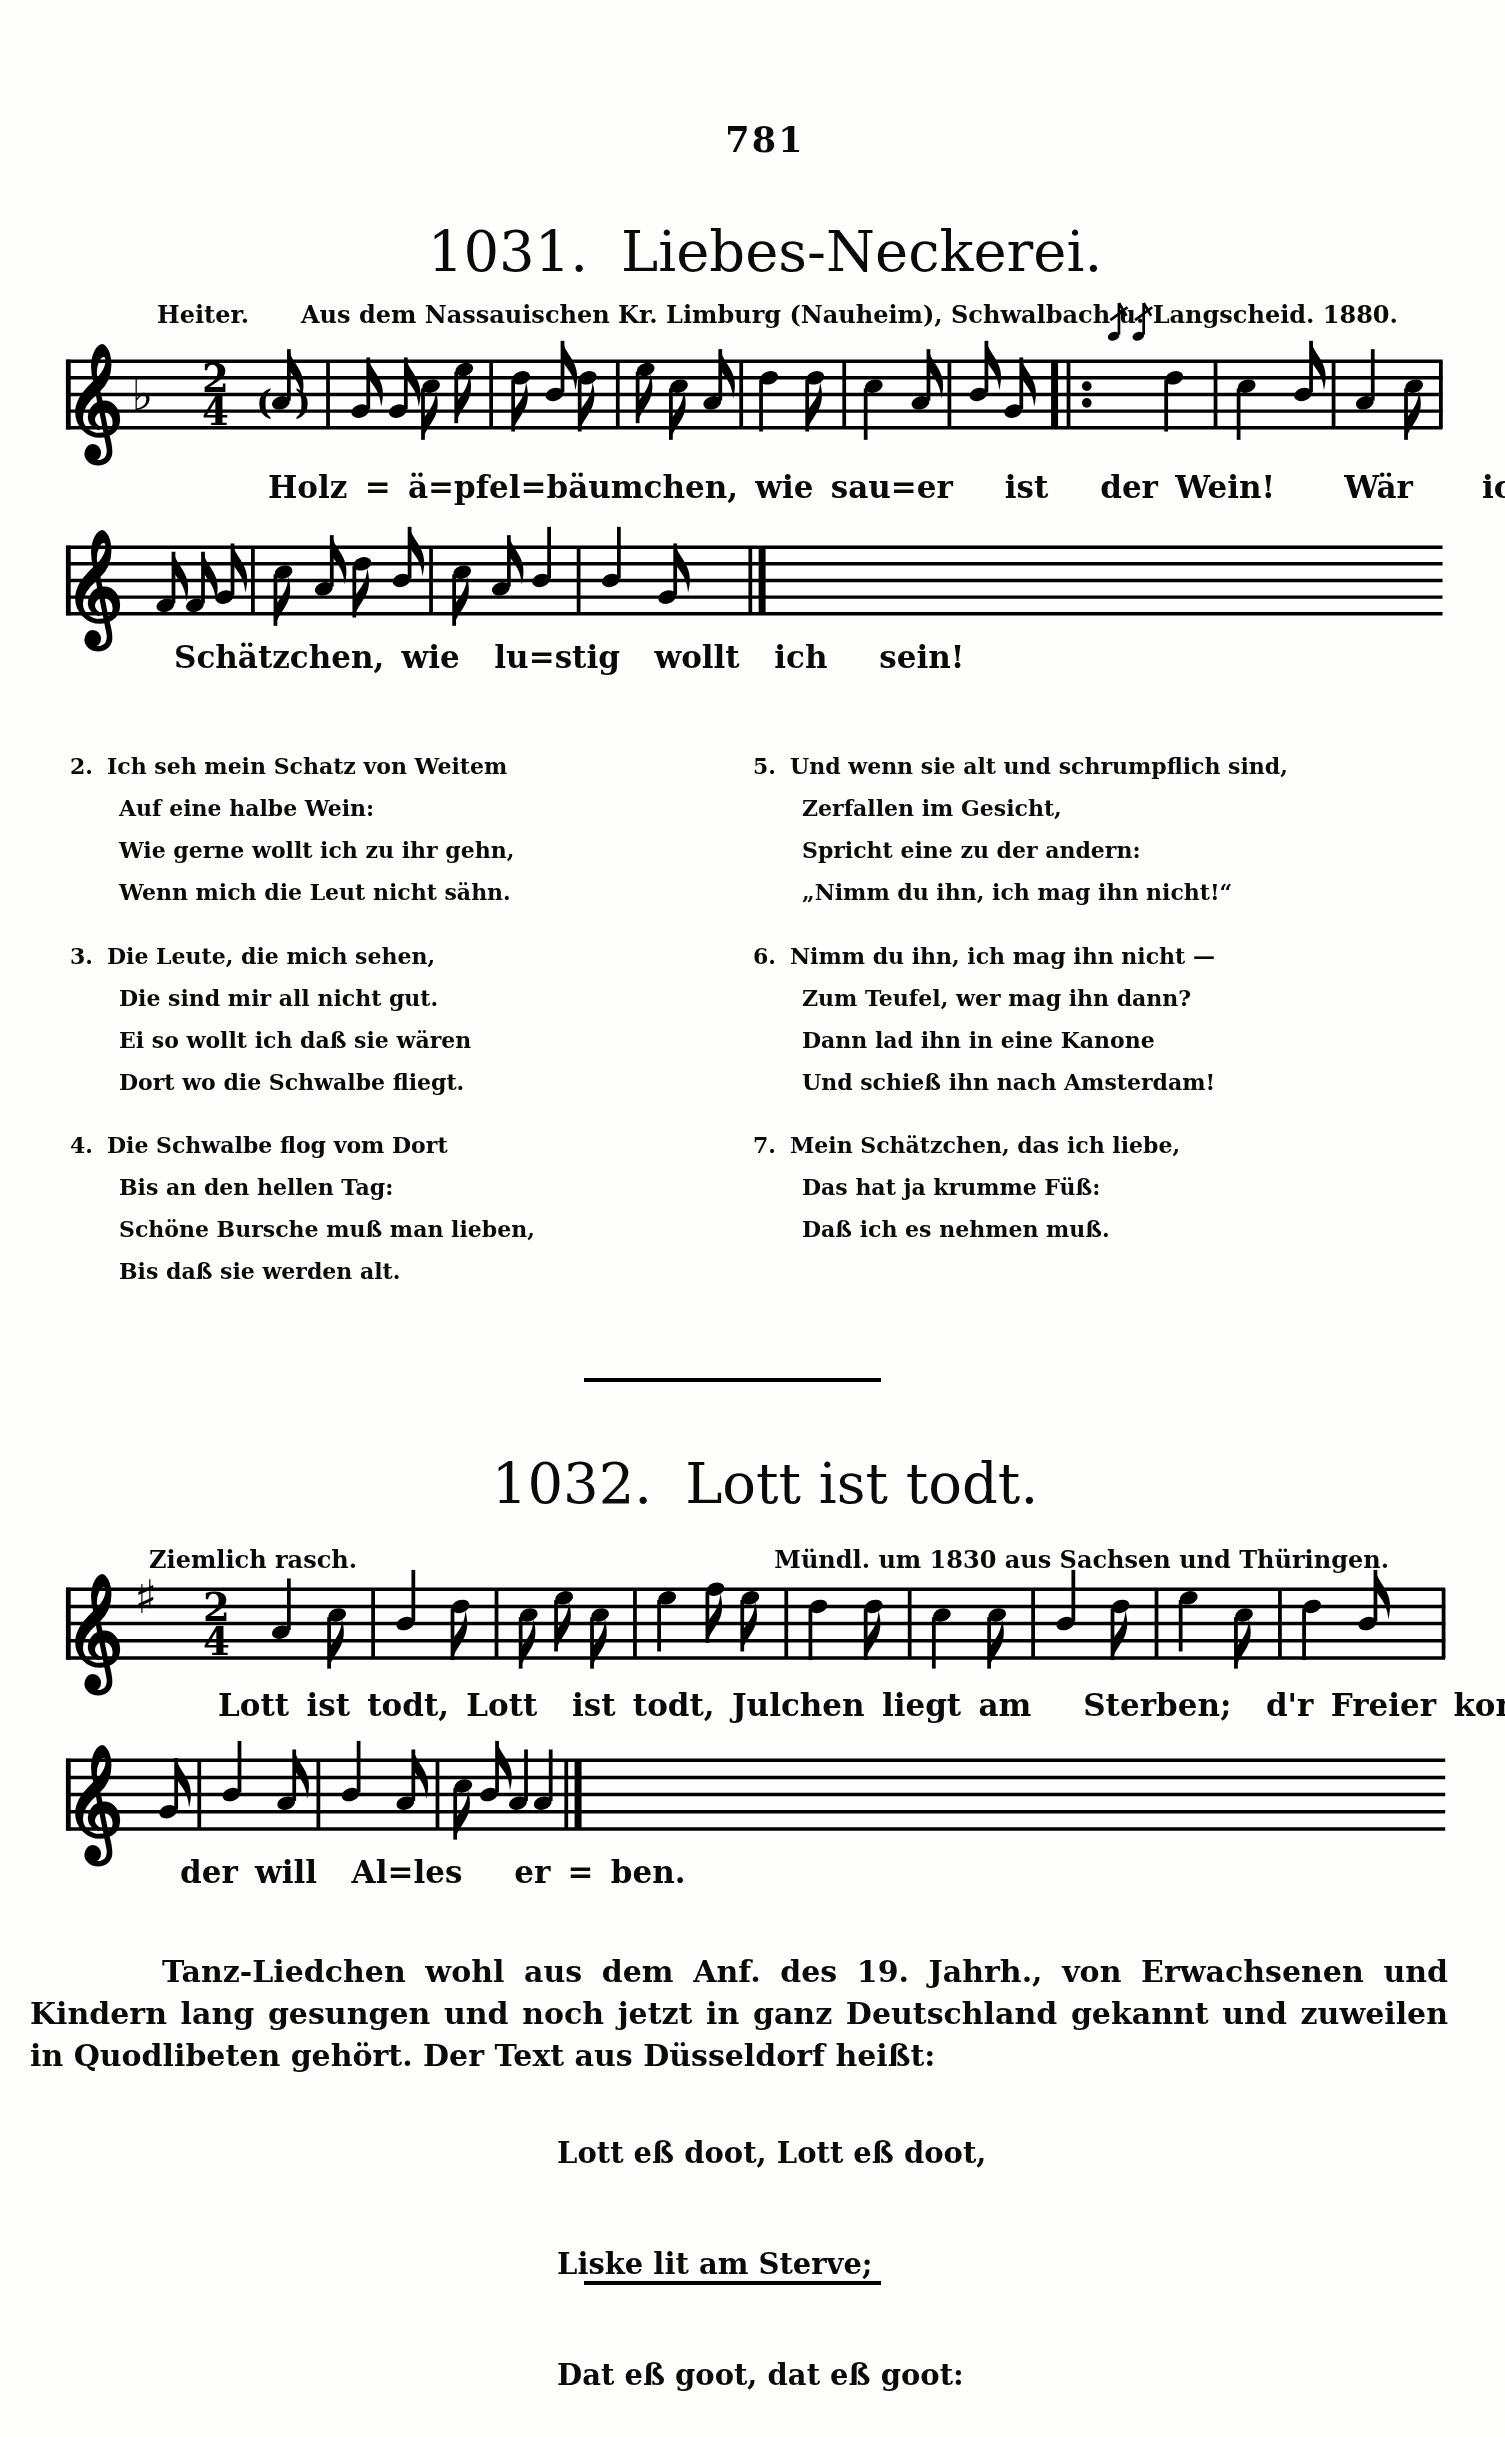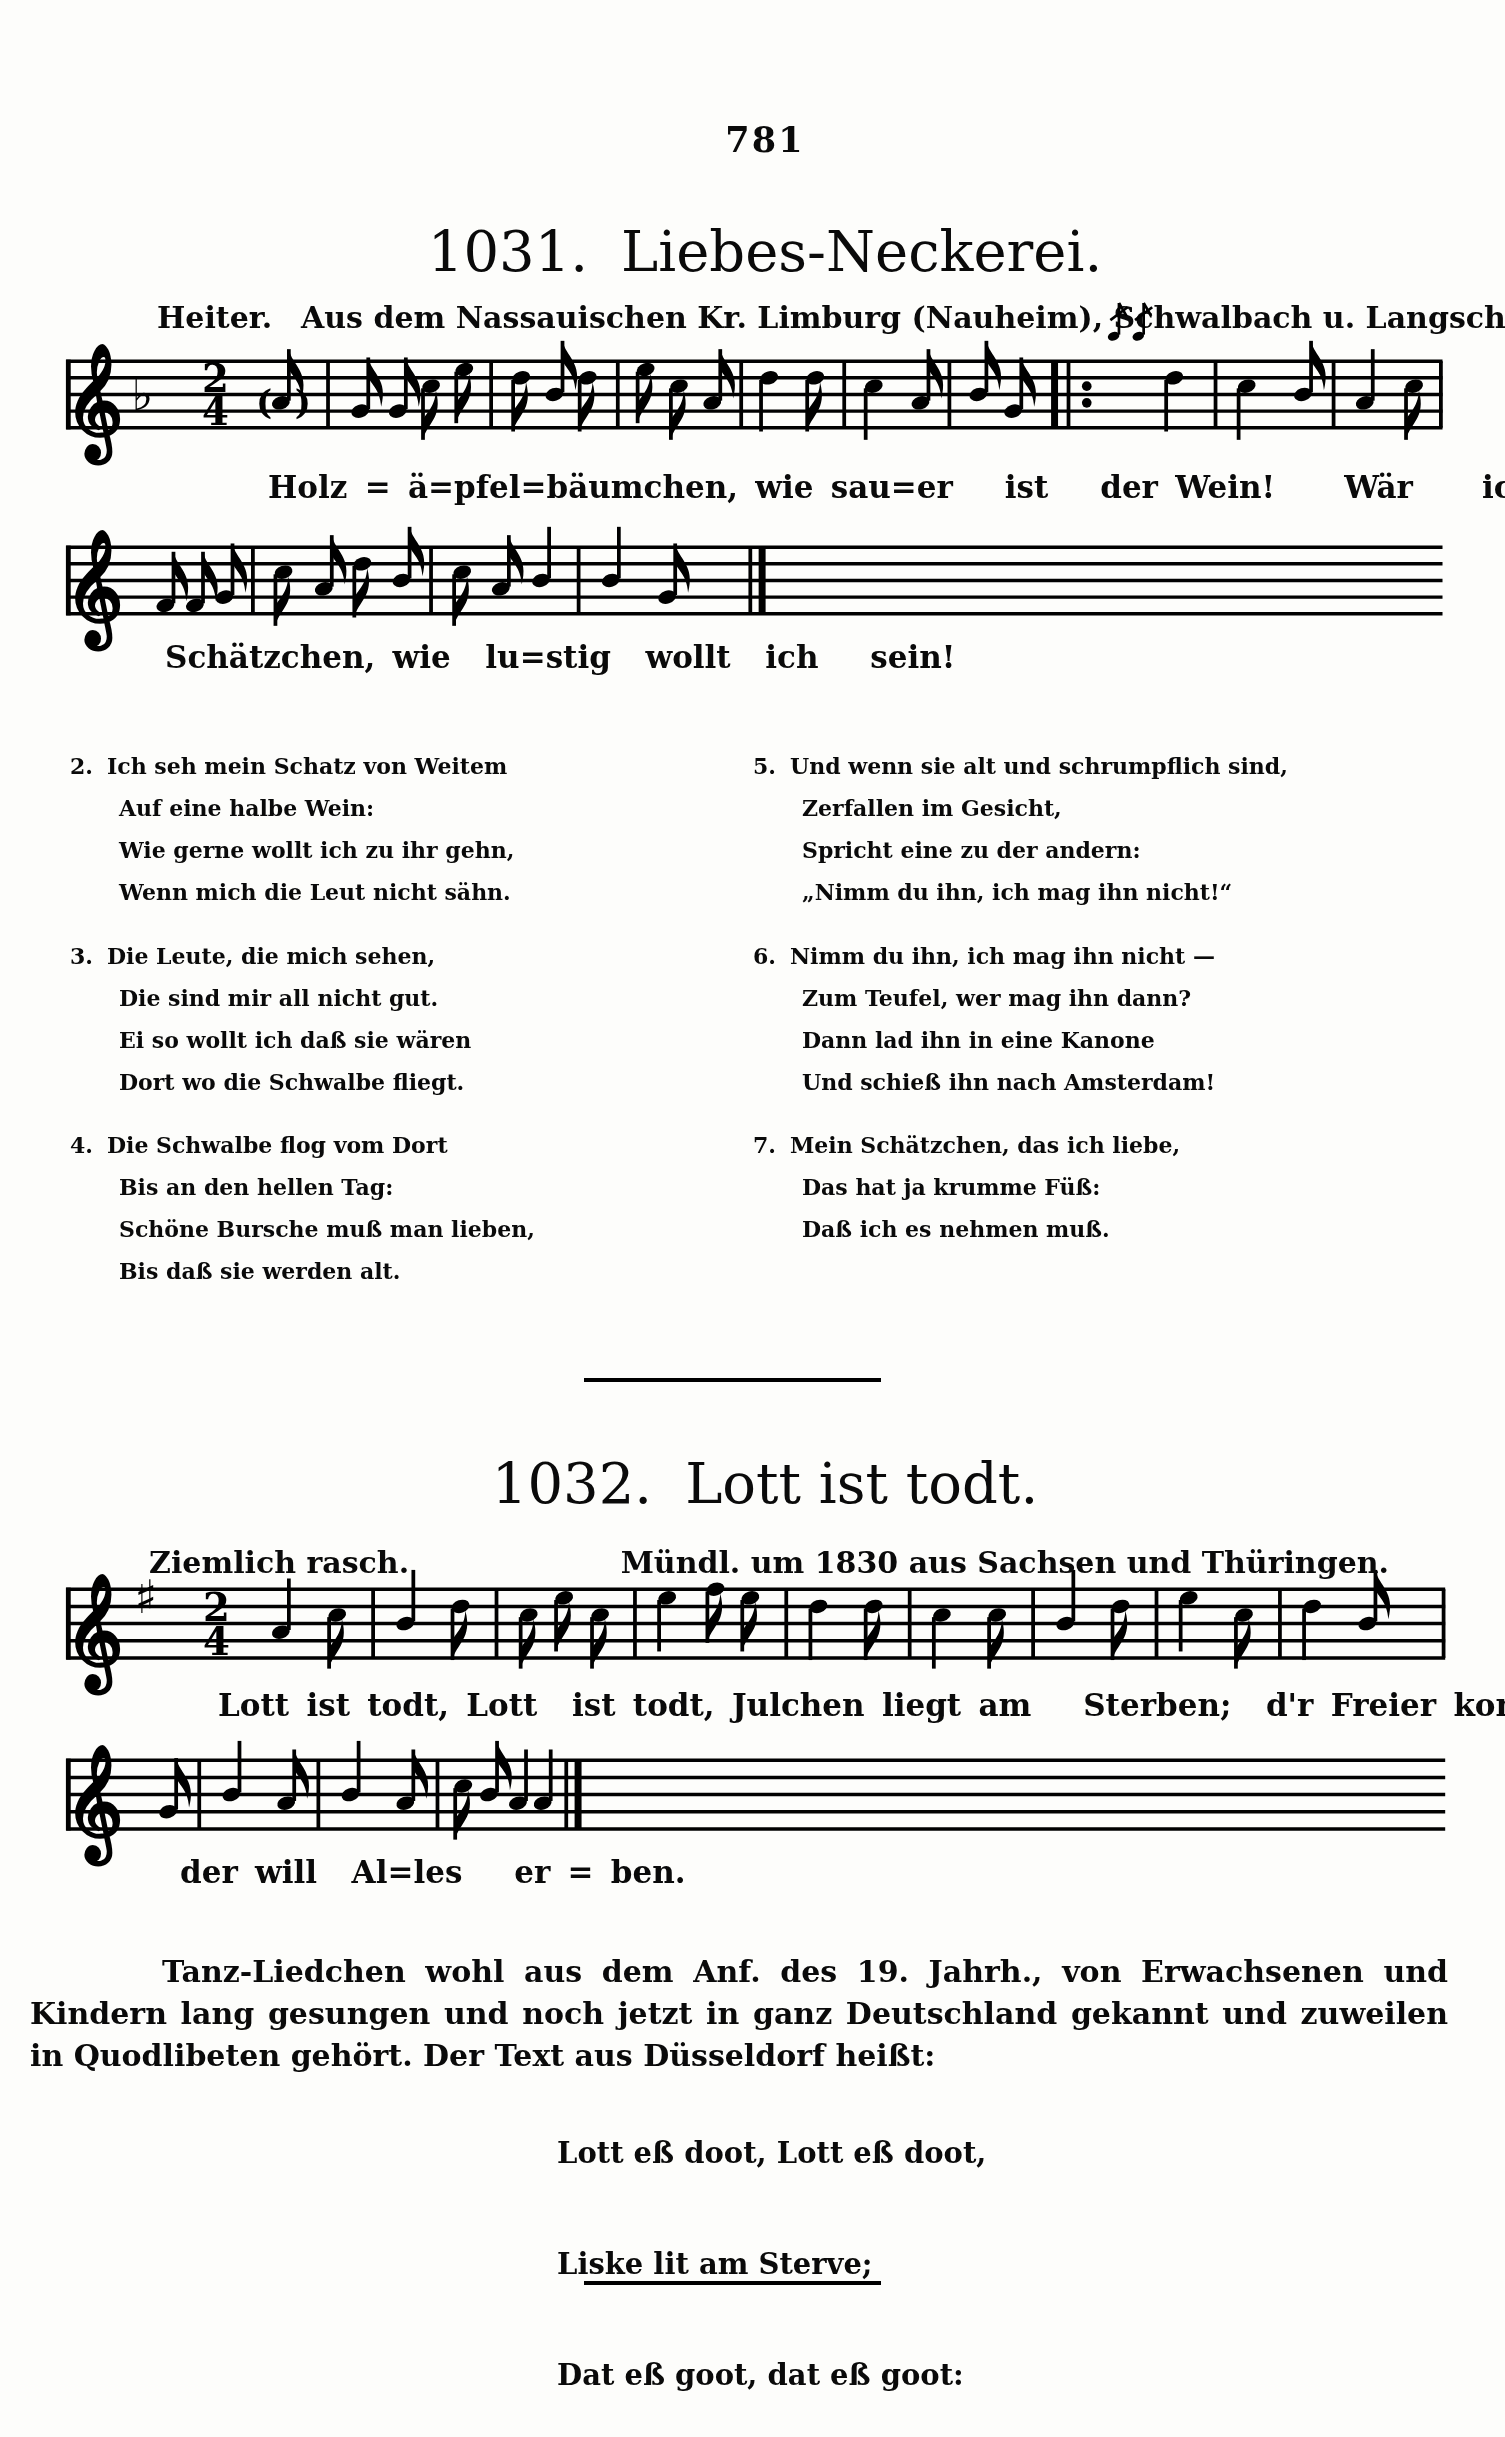--- a/index.html
+++ b/index.html
@@ -3,21 +3,21 @@
 <meta charset="utf-8">
 <style>
   html,body{margin:0;padding:0}
   body{width:1506px;height:2438px;background:#fdfdfb;position:relative;
        font-family:"DejaVu Serif",serif;font-weight:700;color:#0a0a0a;overflow:hidden}
   .abs{position:absolute}
   .center{left:12px;width:100%;text-align:center}
   .pagenum{font-size:35px;letter-spacing:2.2px}
   .heading{font-size:56px;margin:0;font-weight:400}
   .heading .num{margin-right:33px}
-  .meta{font-size:30px;white-space:pre}
+  .meta{font-size:24px;white-space:pre}
   .src{text-align:right}
   .lyric{font-size:31px;white-space:pre;word-spacing:6.5px}
   .vcol{font-size:22px;line-height:42px}
   .verse{margin-bottom:21.5px}
   .vline{padding-left:49px}
   .vline.first{padding-left:0}
   .vnum{margin-right:14px}
   .para{font-size:30px;line-height:42px;text-align:justify;text-indent:132px;white-space:normal}
   .quote{font-size:29px;line-height:37px;white-space:pre}
   .rule{background:#000;height:3.8px}
@@ -288,21 +288,21 @@
         <ellipse cx="962" cy="3353" rx="17" ry="12" transform="rotate(-18 962 3353)" fill="#000"></ellipse>
         <line x1="977" y1="3349" x2="977" y2="3253" stroke="#000" stroke-width="7"></line>
         <ellipse cx="1008" cy="3353" rx="17" ry="12" transform="rotate(-18 1008 3353)" fill="#000"></ellipse>
         <line x1="1023" y1="3349" x2="1023" y2="3253" stroke="#000" stroke-width="7"></line>
         <line x1="1052" y1="3273" x2="1052" y2="3401" stroke="#000" stroke-width="7"></line>
         <line x1="1074" y1="3273" x2="1074" y2="3401" stroke="#000" stroke-width="13"></line>
       </svg>
     </div>
 
   <div class="abs lyric" style="left:268px;top:469px">Holz = ä=pfel=bäumchen, wie sau=er   ist   der Wein!    Wär    ich    bei    meinem</div>
-  <div class="abs lyric" style="left:165px;top:639px">Schätzchen, wie  lu=stig  wollt  ich   sein!</div>
+  <div class="abs lyric" style="left:174px;top:639px">Schätzchen, wie  lu=stig  wollt  ich   sein!</div>
 
   <div class="abs vcol" style="left:70px;top:745px;width:672px">
     <div class="verse">
       <div class="vline first"><span class="vnum">2.</span><span>Ich seh mein Schatz von Weitem</span></div>
       <div class="vline">Auf eine halbe Wein:</div>
       <div class="vline">Wie gerne wollt ich zu ihr gehn,</div>
       <div class="vline">Wenn mich die Leut nicht sähn.</div>
     </div>
     <div class="verse">
       <div class="vline first"><span class="vnum">3.</span><span>Die Leute, die mich sehen,</span></div>

